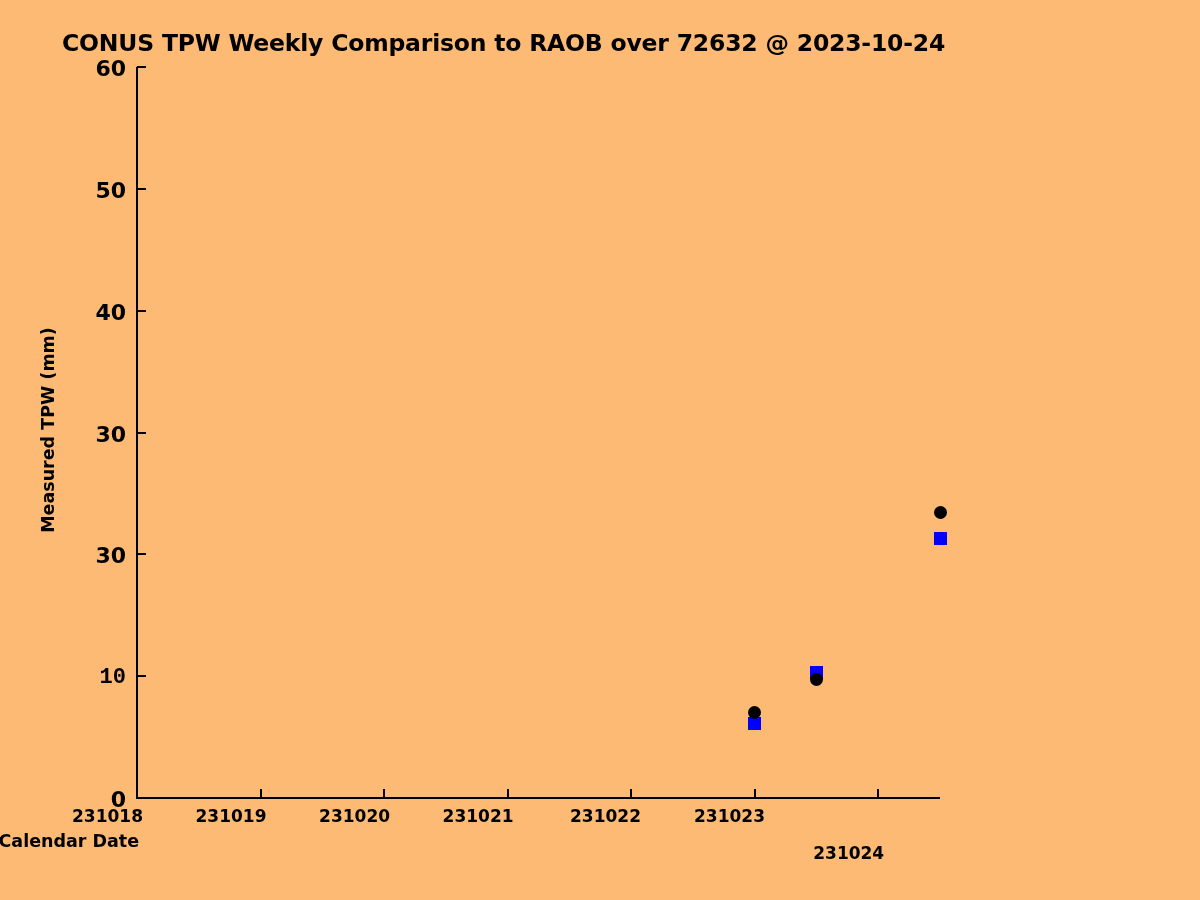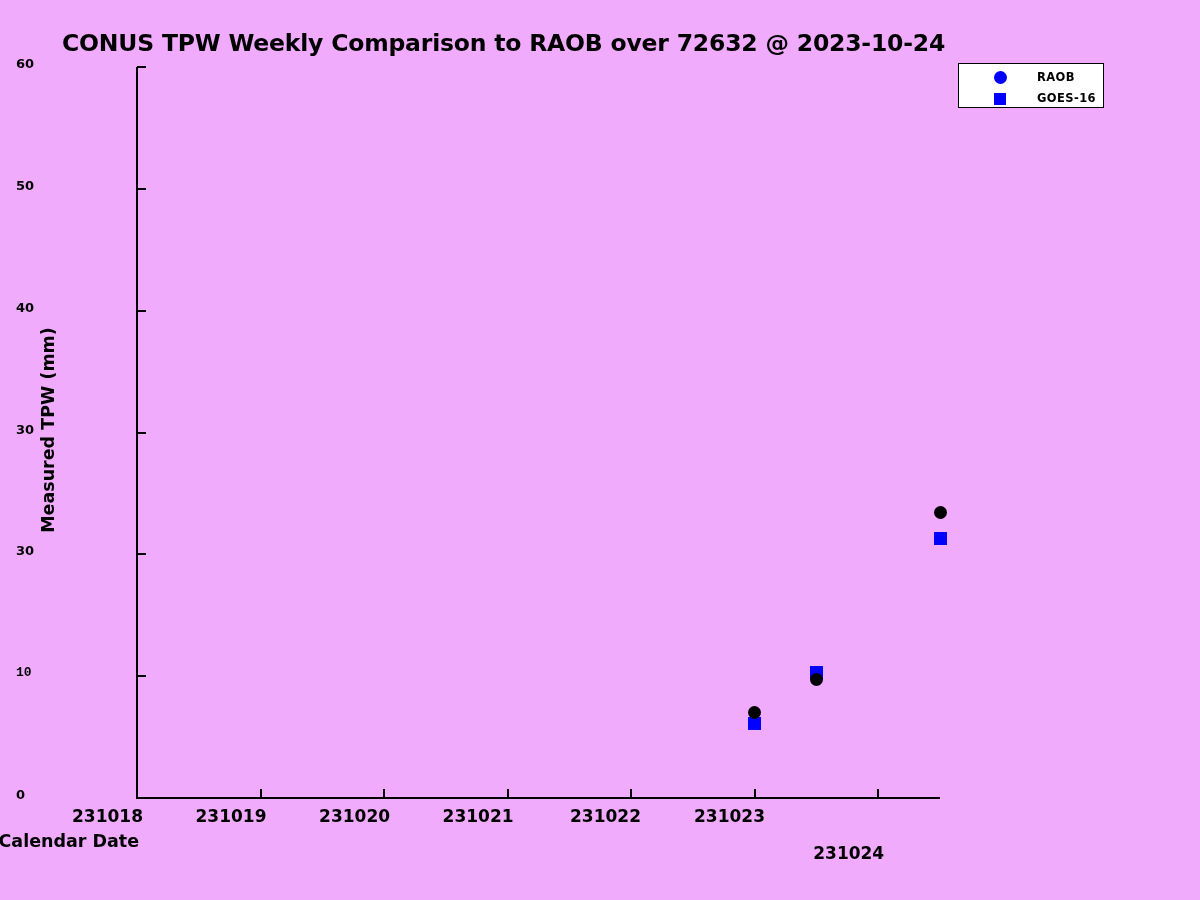--- a/index.html
+++ b/index.html
@@ -12,21 +12,21 @@
     height: 900px;
     position: relative;
     font-family: "DejaVu Sans", sans-serif;
     overflow: hidden;
   }
   #figure {
     position: absolute;
     left: 0; top: 0;
     width: 1200px;
     height: 900px;
-    background: #f0abfc;
+    background: #fdba74;
   }
   
   #chart-title {
     position: absolute;
     left: 62px;
     top: 29px;
     font-size: 23.5px;
     font-weight: bold;
     color: #000000;
     white-space: nowrap;
@@ -61,23 +61,24 @@
   .ytick-mark {
     position: absolute;
     left: 137px;
     width: 9px;
     height: 2px;
     background: #000000;
   }
   .ytick-label {
     position: absolute;
     right: 1130px; 
-    font-size: 13px;
-    font-weight: bold;
-    color: #000000;
+    font-size: 22px;
+    font-weight: bold;
+    color: #000000;
+    text-align: right;
     width: 110px;
     left: 16px;
   }
   .xtick-mark {
     position: absolute;
     top: 789px;
     width: 2px;
     height: 9px;
     background: #000000;
   }
@@ -206,28 +207,14 @@
         <div class="marker marker-circle" style="left: 796.5px; top: 439.41px; width: 13px; height: 13px; background: rgb(0, 0, 0); z-index: 2;"></div>
         <div class="marker" style="left: 611.192px; top: 650.182px; width: 13px; height: 13px; background: rgb(0, 0, 255); z-index: 1;"></div>
         <div class="marker" style="left: 672.962px; top: 599.012px; width: 13px; height: 13px; background: rgb(0, 0, 255); z-index: 1;"></div>
         <div class="marker" style="left: 796.5px; top: 464.995px; width: 13px; height: 13px; background: rgb(0, 0, 255); z-index: 1;"></div>
       </div>
   </div>
 
   <div id="xlabel" style="left: -1.5px;">Calendar Date</div>
   <div id="ylabel">Measured TPW (mm)</div>
 
-  <div id="legend">
-      <div class="legend-row" style="top: 3px;">
-        <div class="legend-marker-wrap">
-          <div class="legend-swatch" style="background: rgb(0, 0, 255); width: 13px; height: 13px; border-radius: 50%; top: 4px;"></div>
-        </div>
-        <div class="legend-label">RAOB</div>
-      </div>
-      <div class="legend-row" style="top: 24px;">
-        <div class="legend-marker-wrap">
-          <div class="legend-swatch" style="background: rgb(0, 0, 255); width: 12px; height: 12px; top: 5px;"></div>
-        </div>
-        <div class="legend-label">GOES-16</div>
-      </div>
-    </div>
 
 </div>
 
 </body></html>

